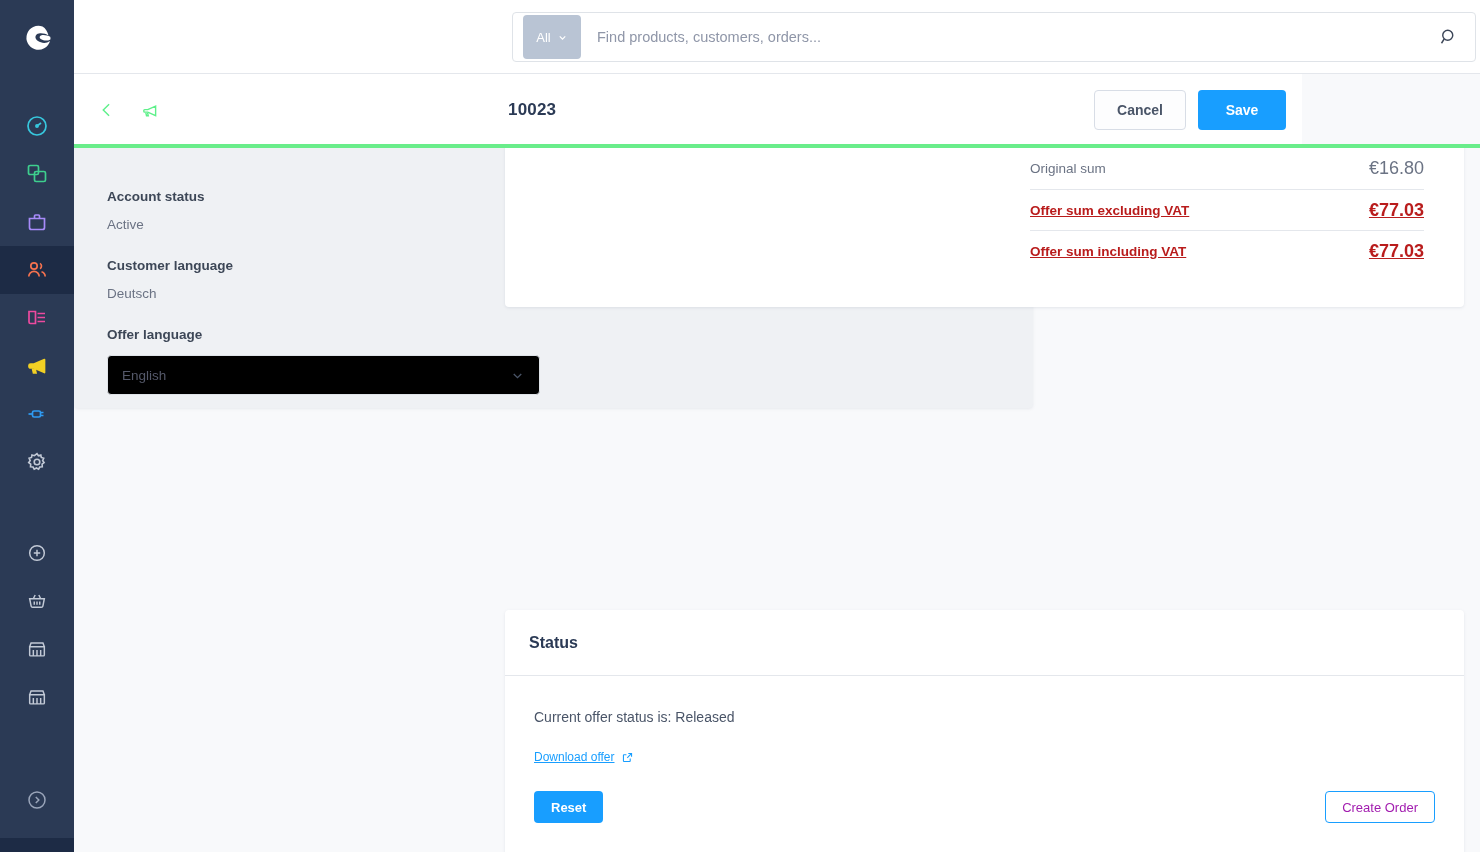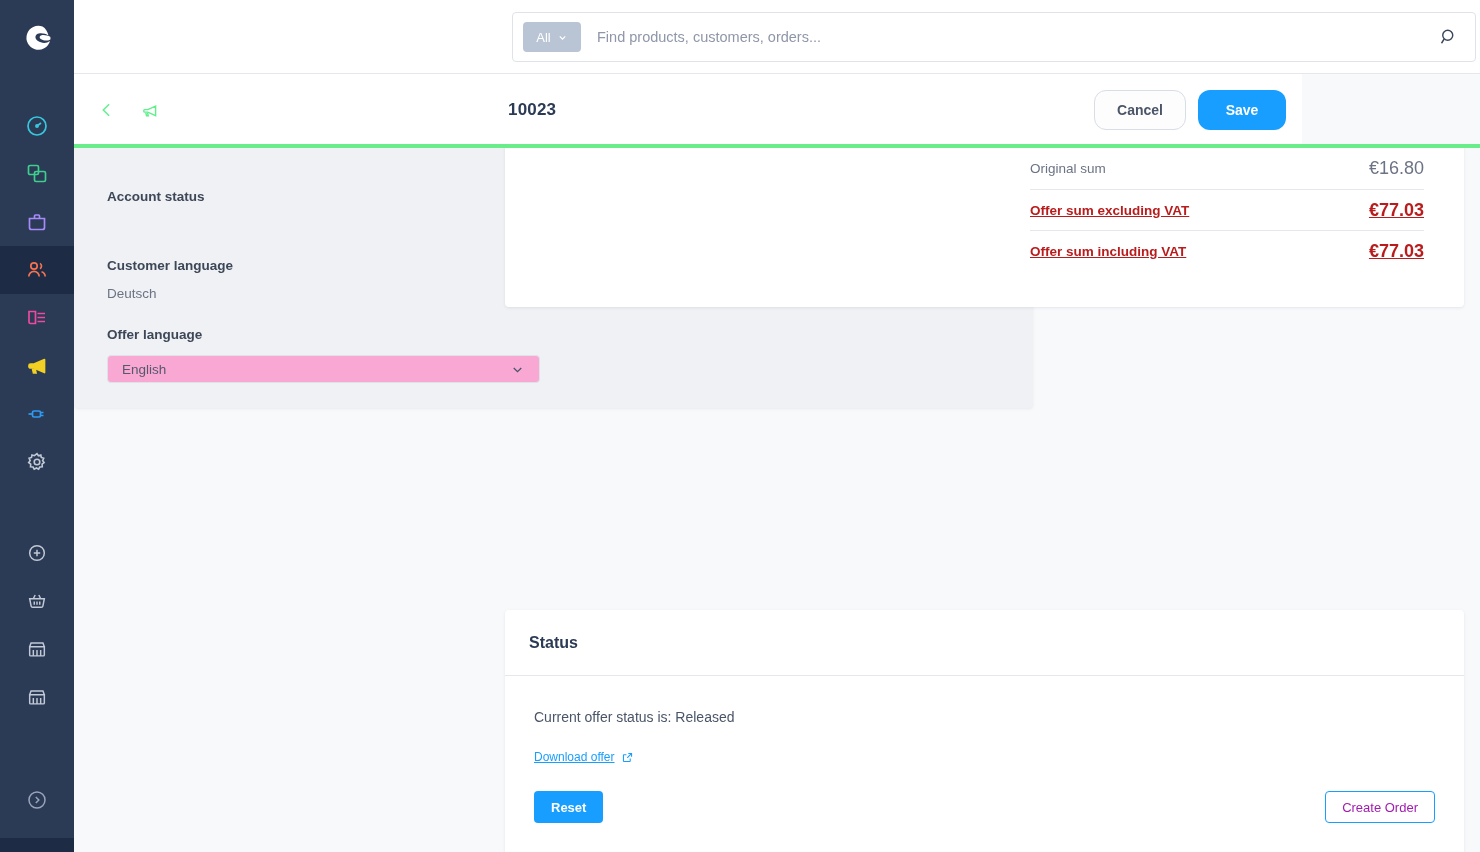--- a/index.html
+++ b/index.html
@@ -53,21 +53,21 @@
   }
   .search-wrap {
     position: absolute; left: 438px; top: 12px;
     width: 964px; height: 50px;
     border: 1px solid #dfe3e8; border-radius: 4px;
     background: #fff;
     display: flex; align-items: center;
   }
   .search-scope {
     margin-left: 10px;
-    height: 30px; min-width: 58px;
+    height: 44px; min-width: 58px;
     background: #b9c4d4;
     border-radius: 4px;
     display: flex; align-items: center; justify-content: center;
     gap: 6px; padding: 0 10px;
     cursor: pointer;
   }
   .search-scope-label {
     font-size: 13px; color: #ffffff; font-weight: 400;
   }
   .search-input {
@@ -103,21 +103,21 @@
     position: absolute; left: 434px;
     font-size: 17px; font-weight: 700; color: #2b3a55;
     letter-spacing: 0.2px;
   }
   .smartbar-actions {
     position: absolute; right: 16px;
     display: flex; align-items: center; gap: 12px;
   }
   .btn {
     height: 40px; padding: 0 22px;
-    border-radius: 12px; font-size: 14px; font-weight: 700;
+    border-radius: 4px; font-size: 14px; font-weight: 700;
     cursor: pointer; border: 1px solid transparent;
     font-family: "Liberation Sans", sans-serif;
     display: flex; align-items: center; justify-content: center;
   }
   .btn-cancel { background: #fdfdfe; border-color: #d8dde6; color: #4a5568; }
   .btn-primary { background: #189eff; color: #ffffff; min-width: 88px; }
 
   
   .progress-strip {
     position: absolute; left: 74px; top: 144px;
@@ -172,22 +172,22 @@
     grid-template-columns: 456px 1fr;
     row-gap: 0;
   }
   .field { margin-bottom: 26px; }
   .field-label {
     font-size: 13.5px; font-weight: 700; color: #3d4757;
     margin-bottom: 13px;
   }
   .field-value { font-size: 13.5px; color: #6b7384; }
   .select-box {
-    width: 433px; height: 28px;
-    background: #f9a8d4; border: 1px solid #dfe3e8; border-radius: 4px;
+    width: 433px; height: 40px;
+    background: #000000; border: 1px solid #dfe3e8; border-radius: 4px;
     display: flex; align-items: center; justify-content: space-between;
     padding: 0 14px 0 14px;
     cursor: pointer;
   }
   .select-value { font-size: 13.5px; color: #55596a; }
 
   
   .card-status {
     left: 431px; top: 462px; width: 959px; height: 250px;
   }
@@ -406,20 +406,21 @@
 
         </div>
       </div>
     </div>
 
     <div class="card-customer">
       <div class="cust-grid">
 
         <div class="field">
           <div class="field-label">Account status</div>
+          <div class="field-value">Active</div>
         </div>
 
         <div class="field">
           <div class="field-label">Customer group</div>
           <div class="field-value">Standard customer group</div>
         </div>
 
         <div class="field">
           <div class="field-label">Customer language</div>
           <div class="field-value">Deutsch</div>

